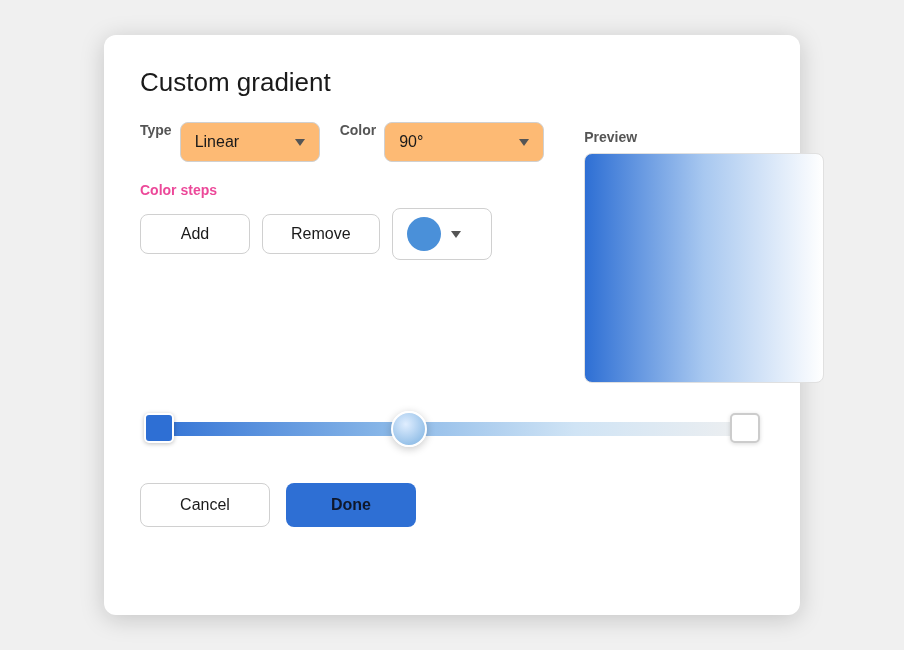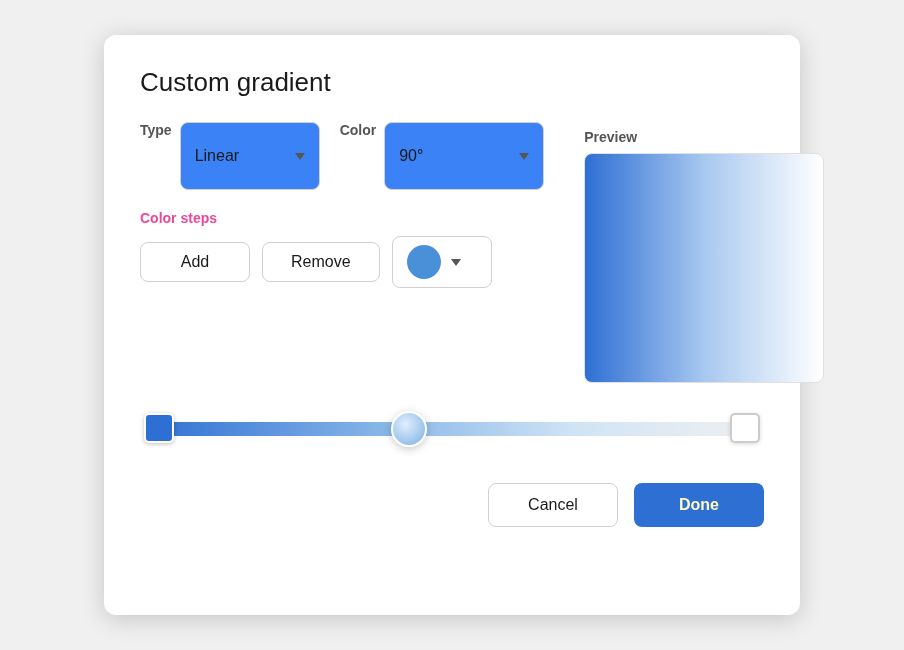--- a/index.html
+++ b/index.html
@@ -56,23 +56,23 @@
       font-size: 14px;
       font-weight: 600;
       color: #555;
     }
 
     .select-box {
       display: flex;
       align-items: center;
       border: 1.5px solid #d0d0d0;
       border-radius: 8px;
-      padding: 24px 14px;
-      cursor: pointer;
-      background: #3b82f6;
+      padding: 10px 14px;
+      cursor: pointer;
+      background: #fdba74;
       gap: 10px;
       min-width: 140px;
     }
 
     .select-box-angle {
       min-width: 160px;
     }
 
     .select-value {
       font-size: 16px;
@@ -216,21 +216,21 @@
       background: radial-gradient(circle at 40% 35%, #e0eeff, #7ab0e0);
       border: 2.5px solid #fff;
       box-shadow: 0 2px 8px rgba(0,0,0,0.22);
       z-index: 3;
       cursor: pointer;
     }
 
     
     .bottom-buttons {
       display: flex;
-      justify-content: flex-end;
+      justify-content: flex-start;
       gap: 16px;
       margin-top: 44px;
     }
 
     .btn-cancel {
       border: 1.5px solid #d0d0d0;
       border-radius: 8px;
       padding: 12px 36px;
       font-size: 16px;
       color: #1a1a1a;
@@ -238,21 +238,21 @@
       cursor: pointer;
       min-width: 130px;
     }
 
     .btn-done {
       border: none;
       border-radius: 8px;
       padding: 12px 40px;
       font-size: 16px;
       font-weight: 600;
-      color: #fef9c3;
+      color: #0f172a;
       background: #2e6fd4;
       cursor: pointer;
       min-width: 130px;
     }
   </style>
 </head>
 <body>
 
 <div class="dialog">
 

